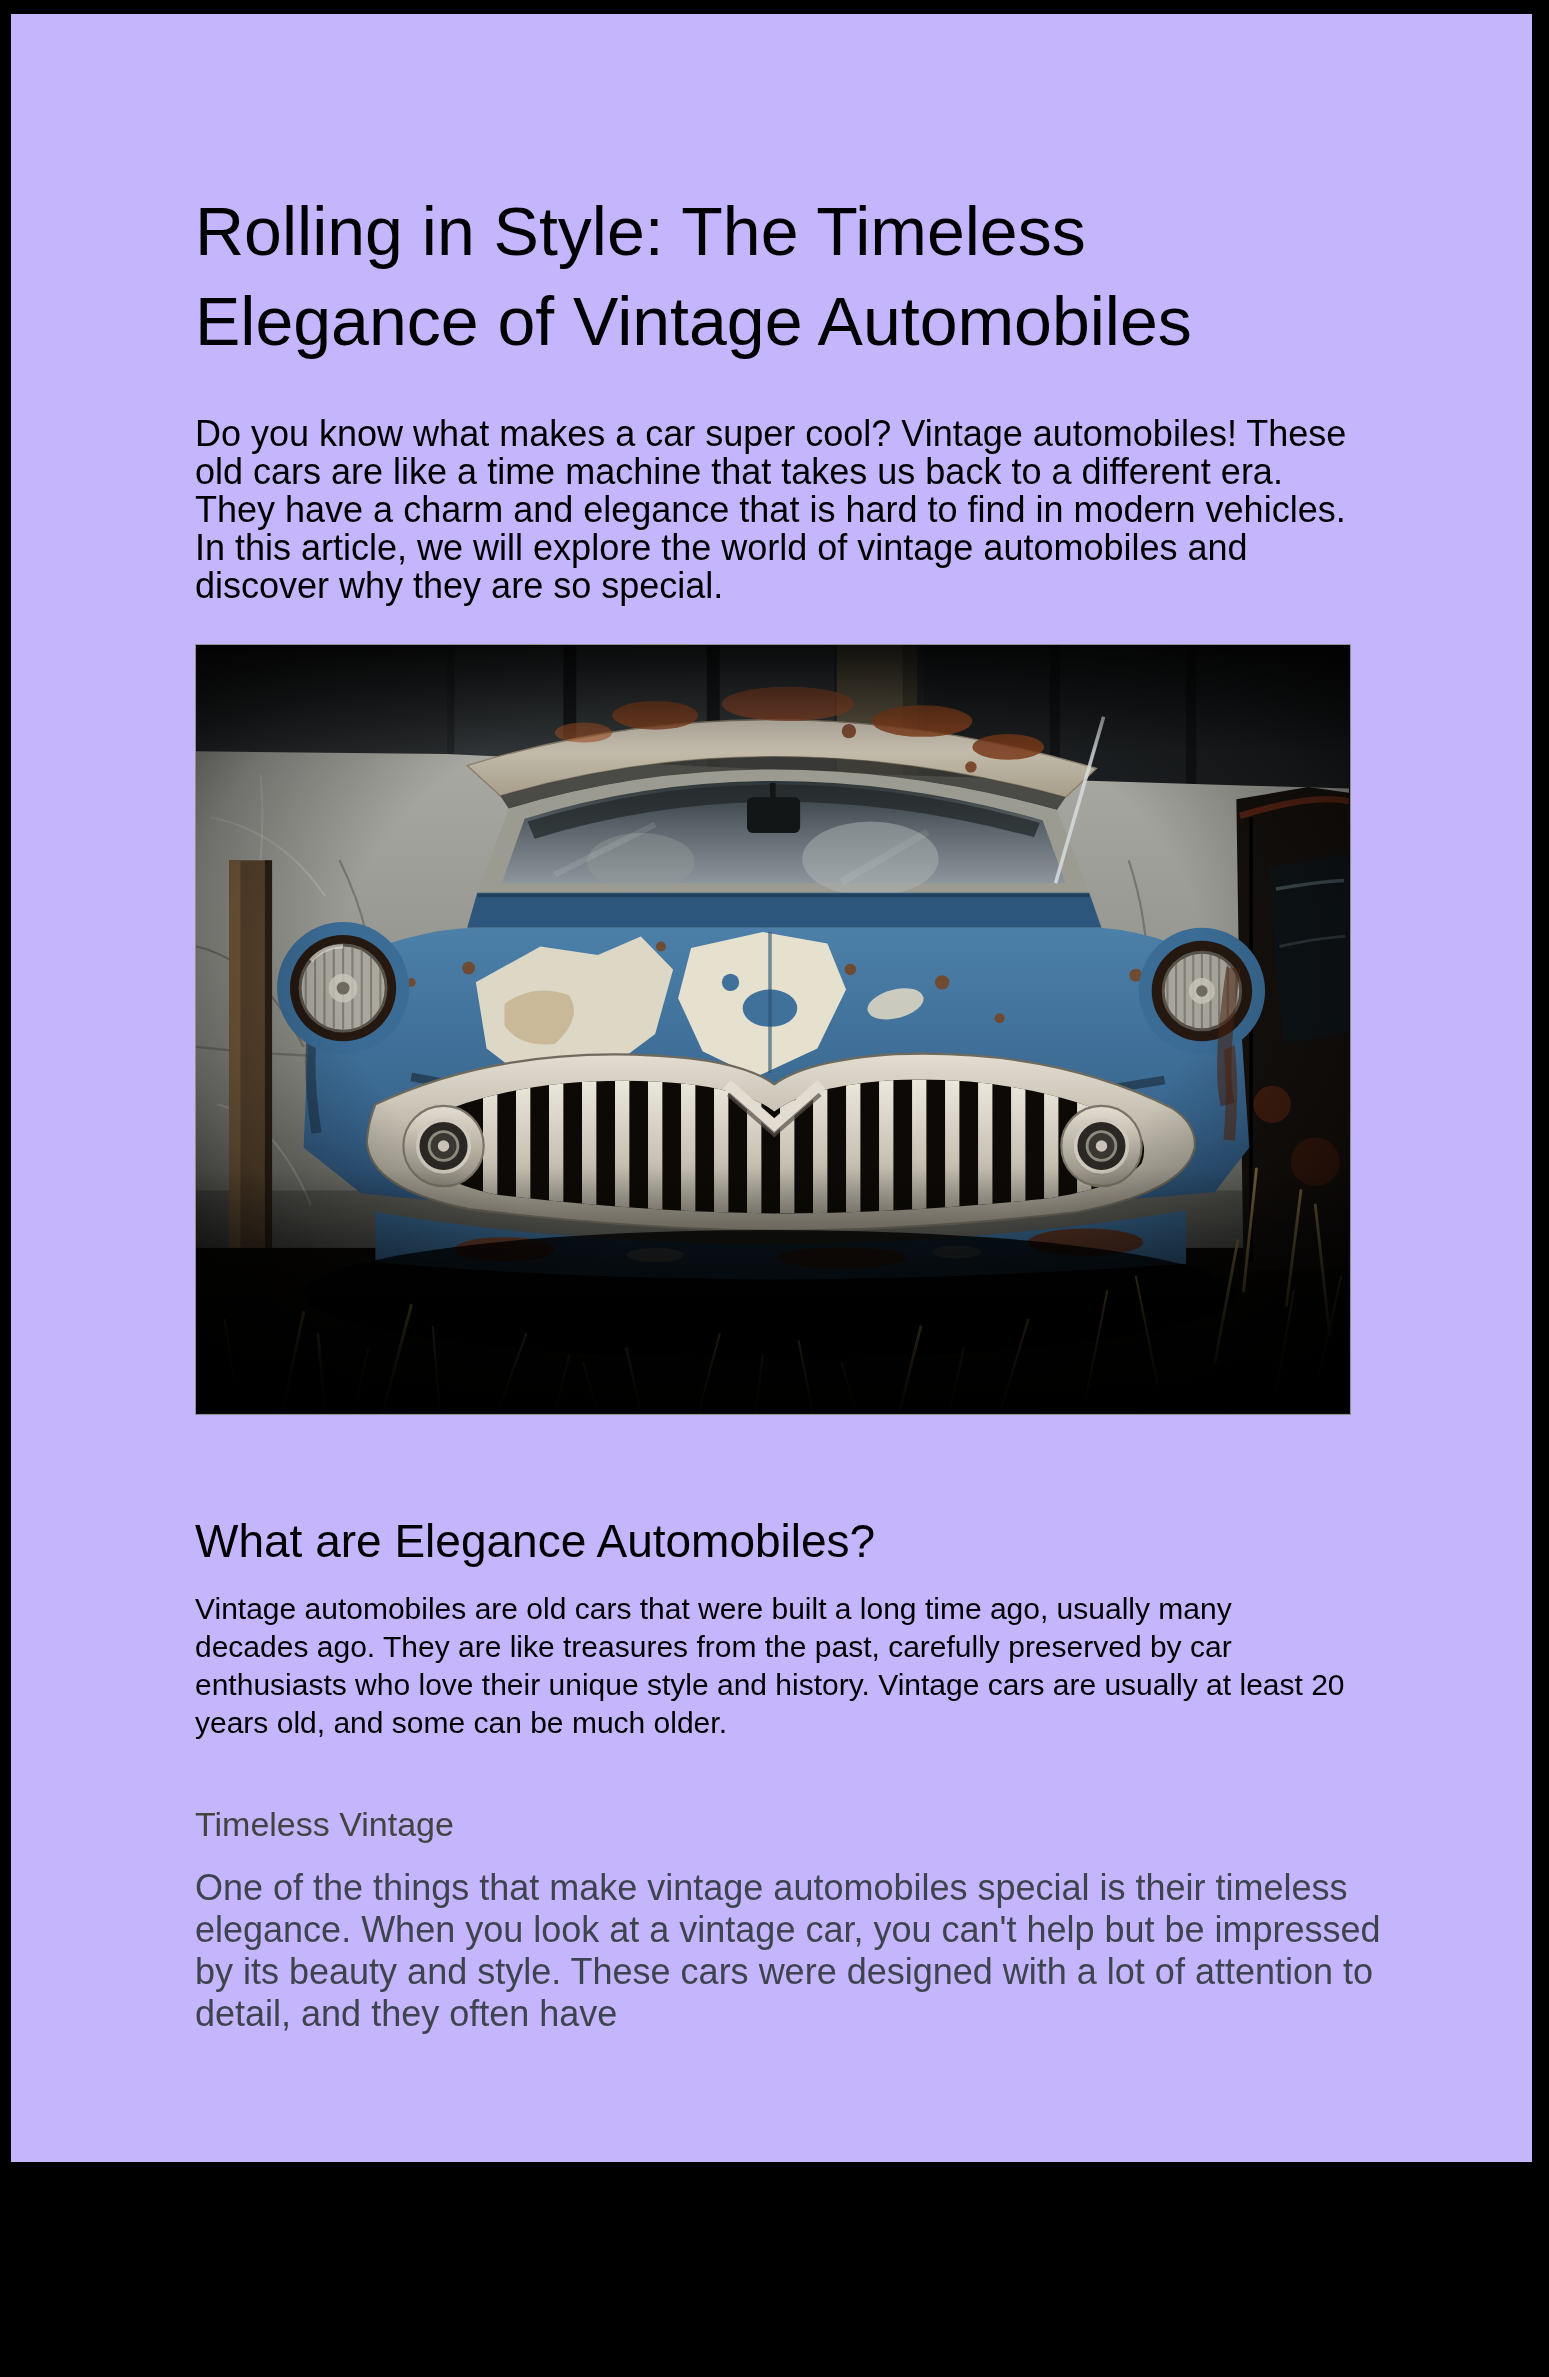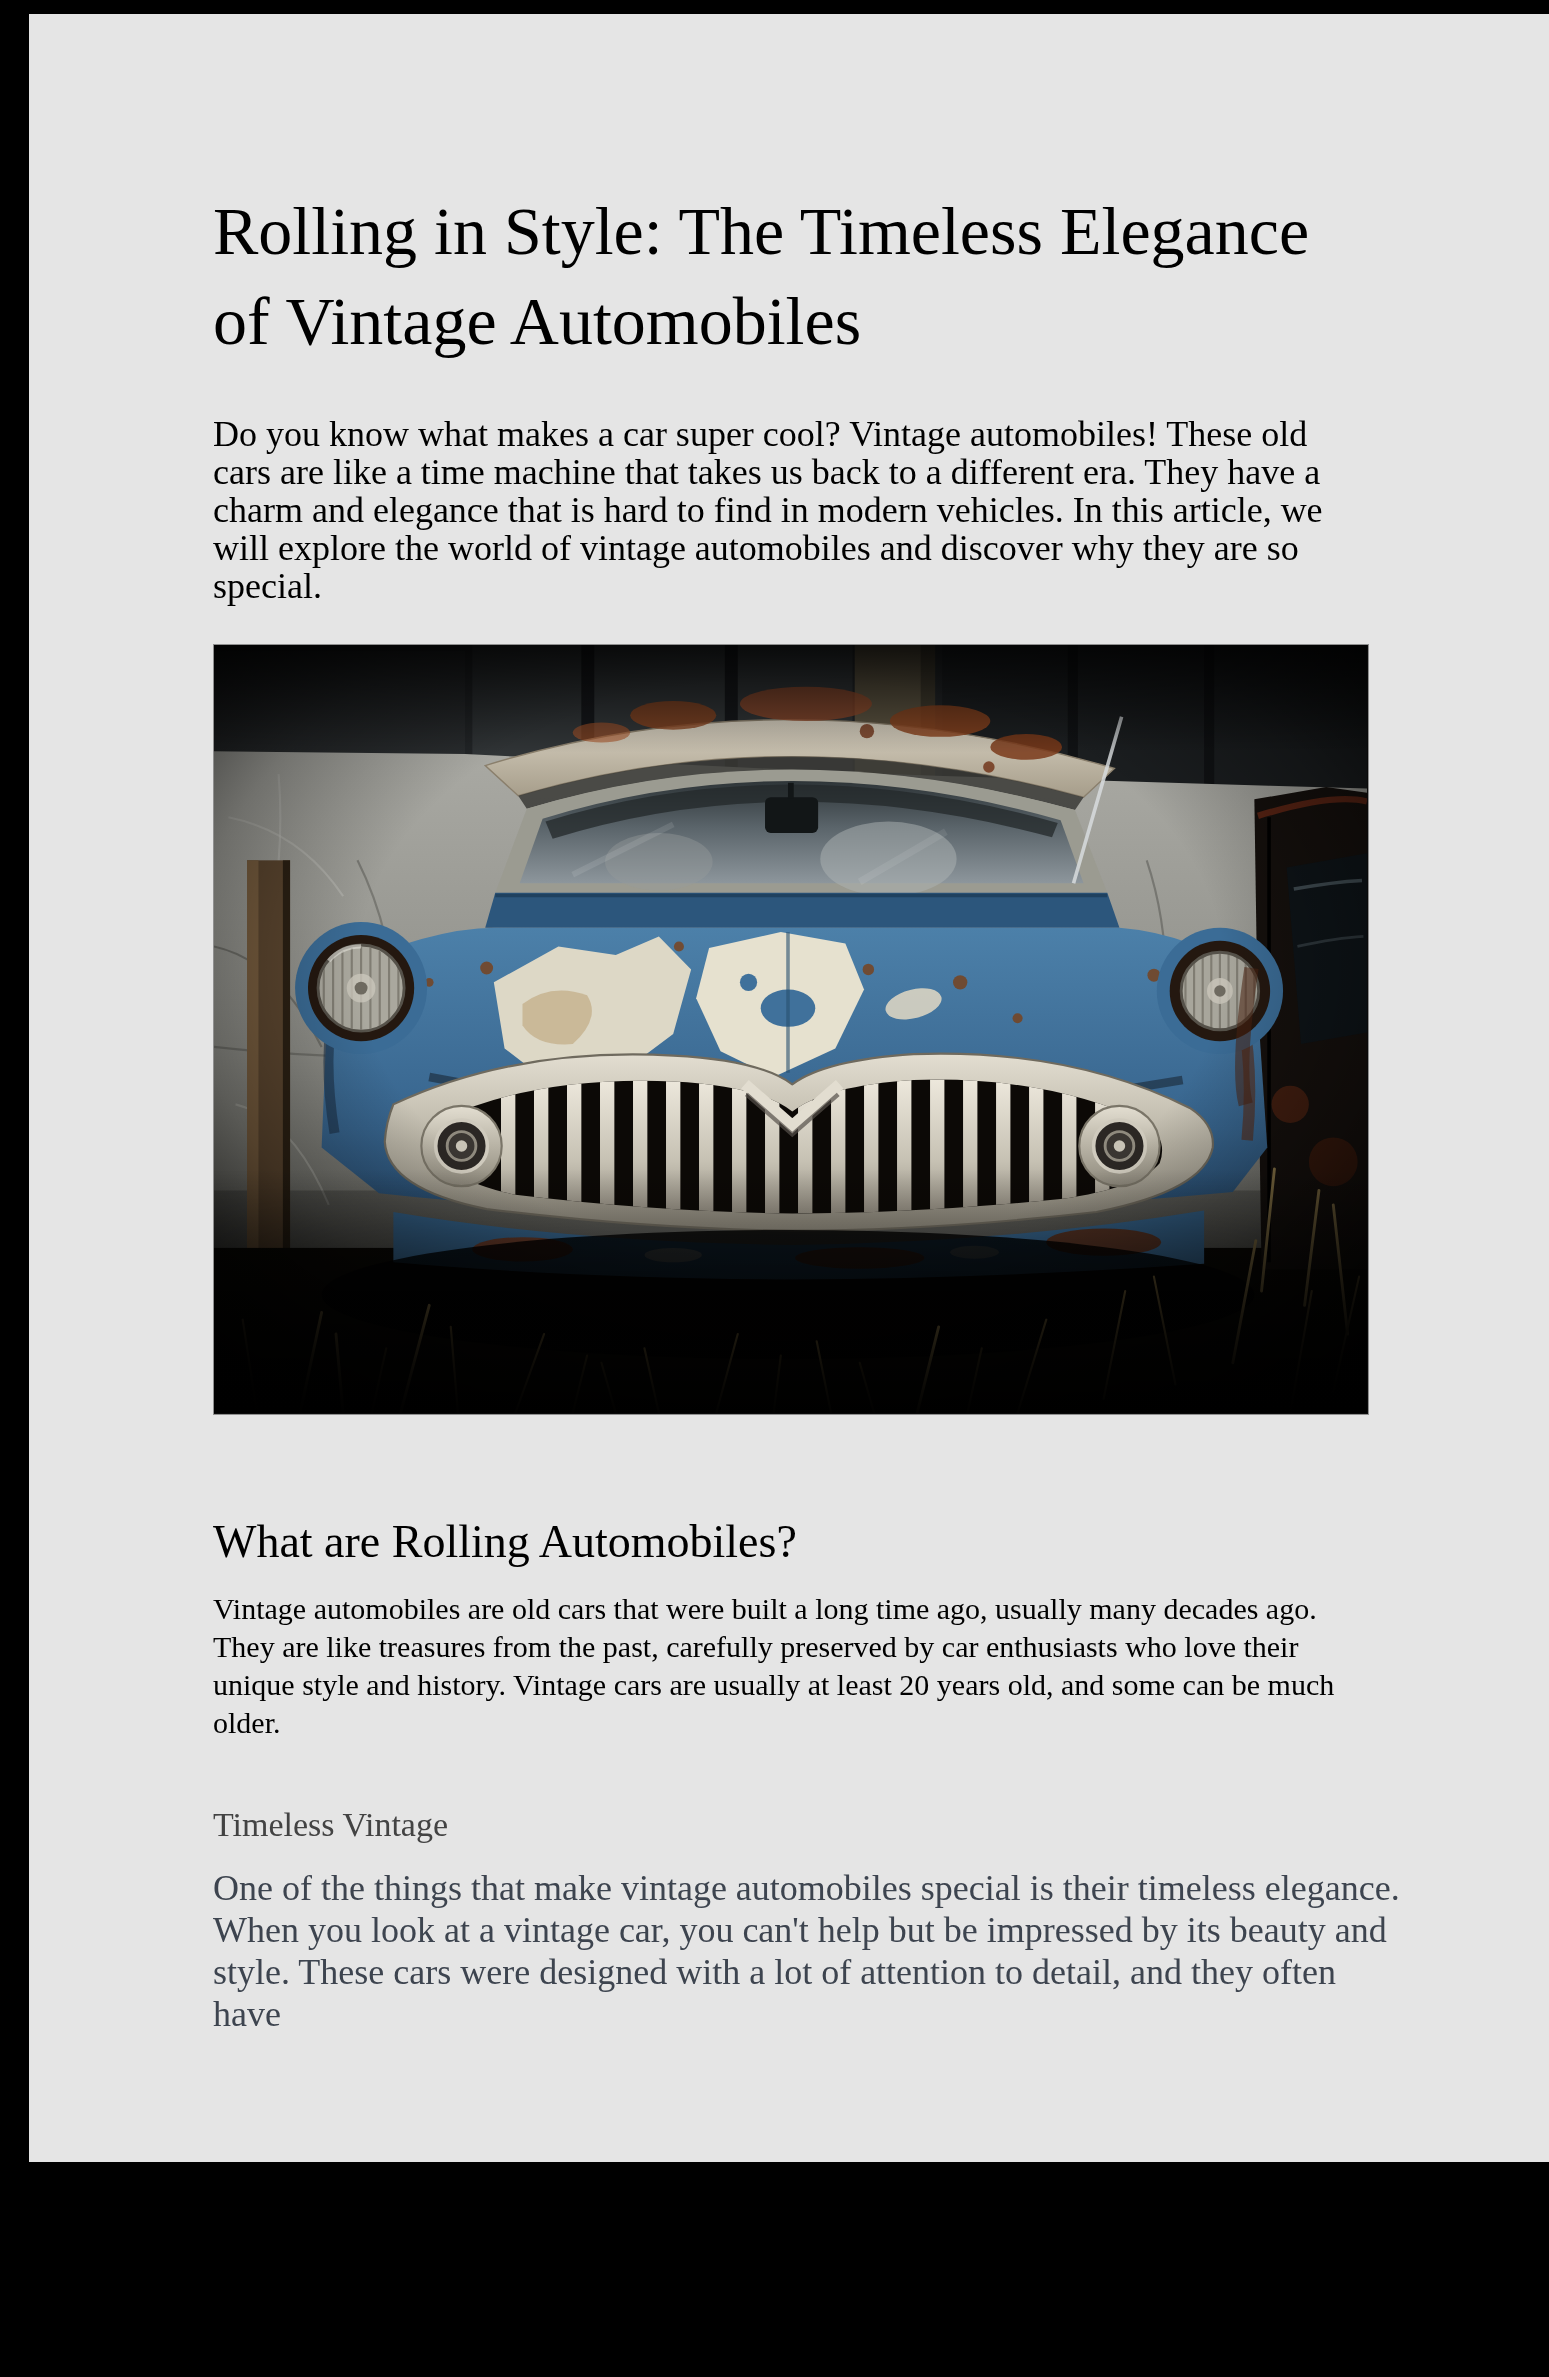--- a/index.html
+++ b/index.html
@@ -2,26 +2,25 @@
 <html style="font-size:11.5px"><head>
 <meta charset="utf-8">
 <style>
   html, body { margin:0; padding:0; background:#000; }
   body {
     width:1550px; height:2377px; position:relative;
     font-family:"Liberation Sans", sans-serif;
     -webkit-font-smoothing:antialiased;
   }
   .page {
-    position:absolute; left:29px; top:13.6px;
+    position:absolute; left:11px; top:13.6px;
     width:1521px; height:2148px;
-    background:#e5e5e5; box-sizing:border-box;
+    background:#c4b5fd; box-sizing:border-box;
     padding:0 181px 0 184px;
     overflow:hidden;
-    font-family:Liberation Serif, serif;
   }
   h1, h2, h3, p { margin:0; font-weight:400; }
   h1.title   { margin-top:172px; font-size:68px;  line-height:90px; color:#000; letter-spacing:0; }
   p.intro    { margin-top:49px;  font-size:36px;  line-height:38px; color:#000; width:1156px; }
   figure.hero{ margin:39px 0 0 0; width:1156px; height:771px; box-sizing:border-box;
                border:1.4px solid #8f8f8f; background:#0a0a0a; }
   figure.hero svg { display:block; width:1153px; height:768px; }
   h2.section { margin-top:98px; font-size:46px;  line-height:57px; color:#000; }
   p.body1    { margin-top:20px;  font-size:30px;  line-height:38px; color:#000; width:1156px; }
   h3.sub     { margin-top:60px;  font-size:34px;  line-height:45px; color:#434343; }
@@ -325,20 +324,20 @@
       </g>
 
       <g>
         <rect x="0" y="0" width="1607" height="1070" fill="url(#vig)"></rect>
         <rect x="0" y="0" width="1607" height="150" fill="url(#gTop)"></rect>
         <rect x="0" y="730" width="1607" height="340" fill="url(#gBot)"></rect>
       </g>
     </svg>
   </figure>
 
-  <h2 class="section">What are Rolling Automobiles?</h2>
+  <h2 class="section">What are Elegance Automobiles?</h2>
   <p class="body1">Vintage automobiles are old cars that were built a long time ago, usually many decades ago. They are like treasures from the past, carefully preserved by car enthusiasts who love their unique style and history. Vintage cars are usually at least 20 years old, and some can be much older.</p>
 
   <h3 class="sub">Timeless Vintage</h3>
   <p class="muted">One of the things that make vintage automobiles special is their timeless elegance. When you look at a vintage car, you can't help but be impressed by its beauty and style. These cars were designed with a lot of attention to detail, and they often have</p>
 
 </div>
 
 
 </body></html>

